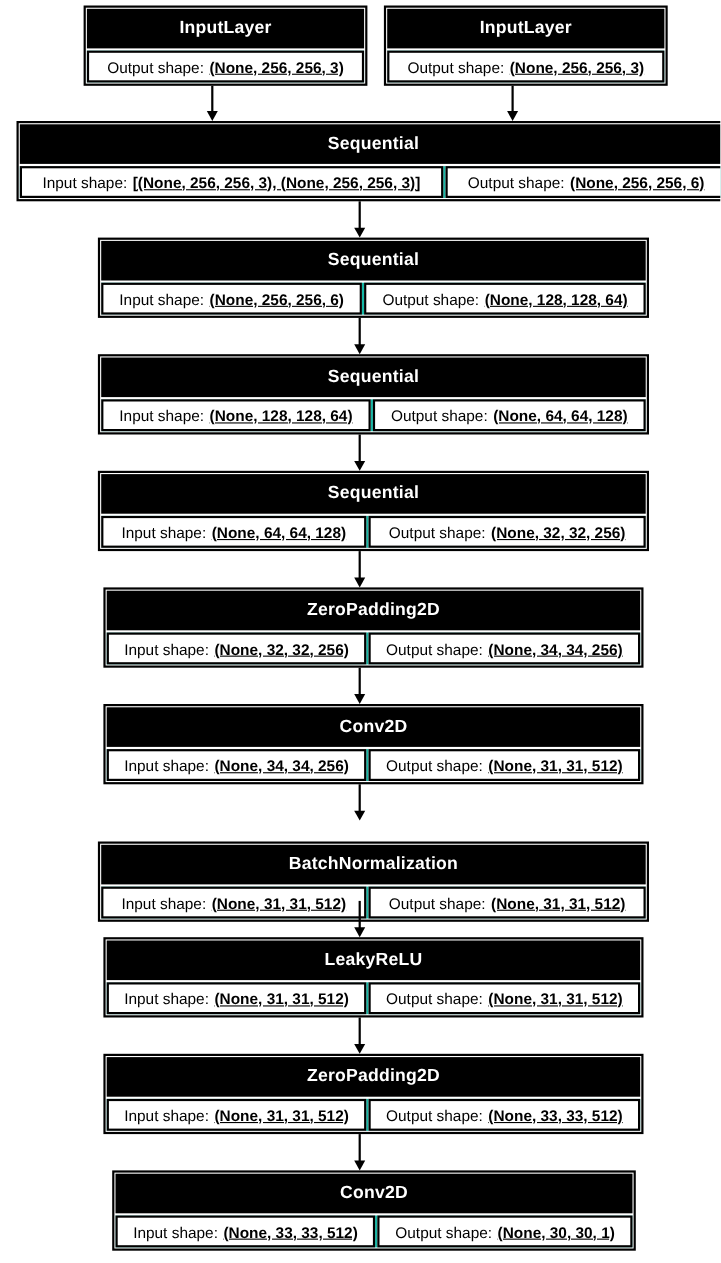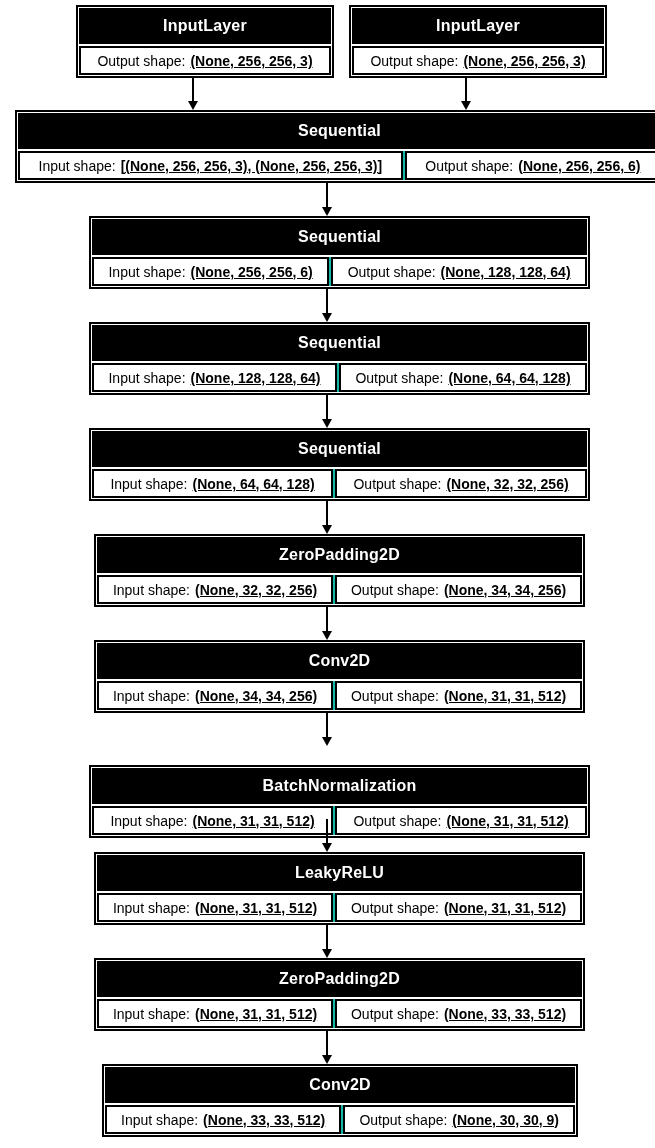--- a/index.html
+++ b/index.html
@@ -225,21 +225,21 @@
 
   <div class="node" style="left:90px;top:1064px;width:476px">
     <div class="node-title">Conv2D</div>
     <div class="node-cells">
       <div class="cell">
         <span class="lbl">Input shape:</span>
         <span class="val">(None, 33, 33, 512)</span>
       </div>
       <div class="cell">
         <span class="lbl">Output shape:</span>
-        <span class="val">(None, 30, 30, 9)</span>
+        <span class="val">(None, 30, 30, 1)</span>
       </div>
     </div>
   </div>
 
   <div class="arrow" style="left:188px;top:78px;height:32px">
       <div class="shaft"></div>
       <div class="head"></div>
     </div>
   <div class="arrow" style="left:461px;top:78px;height:32px">
       <div class="shaft"></div>

